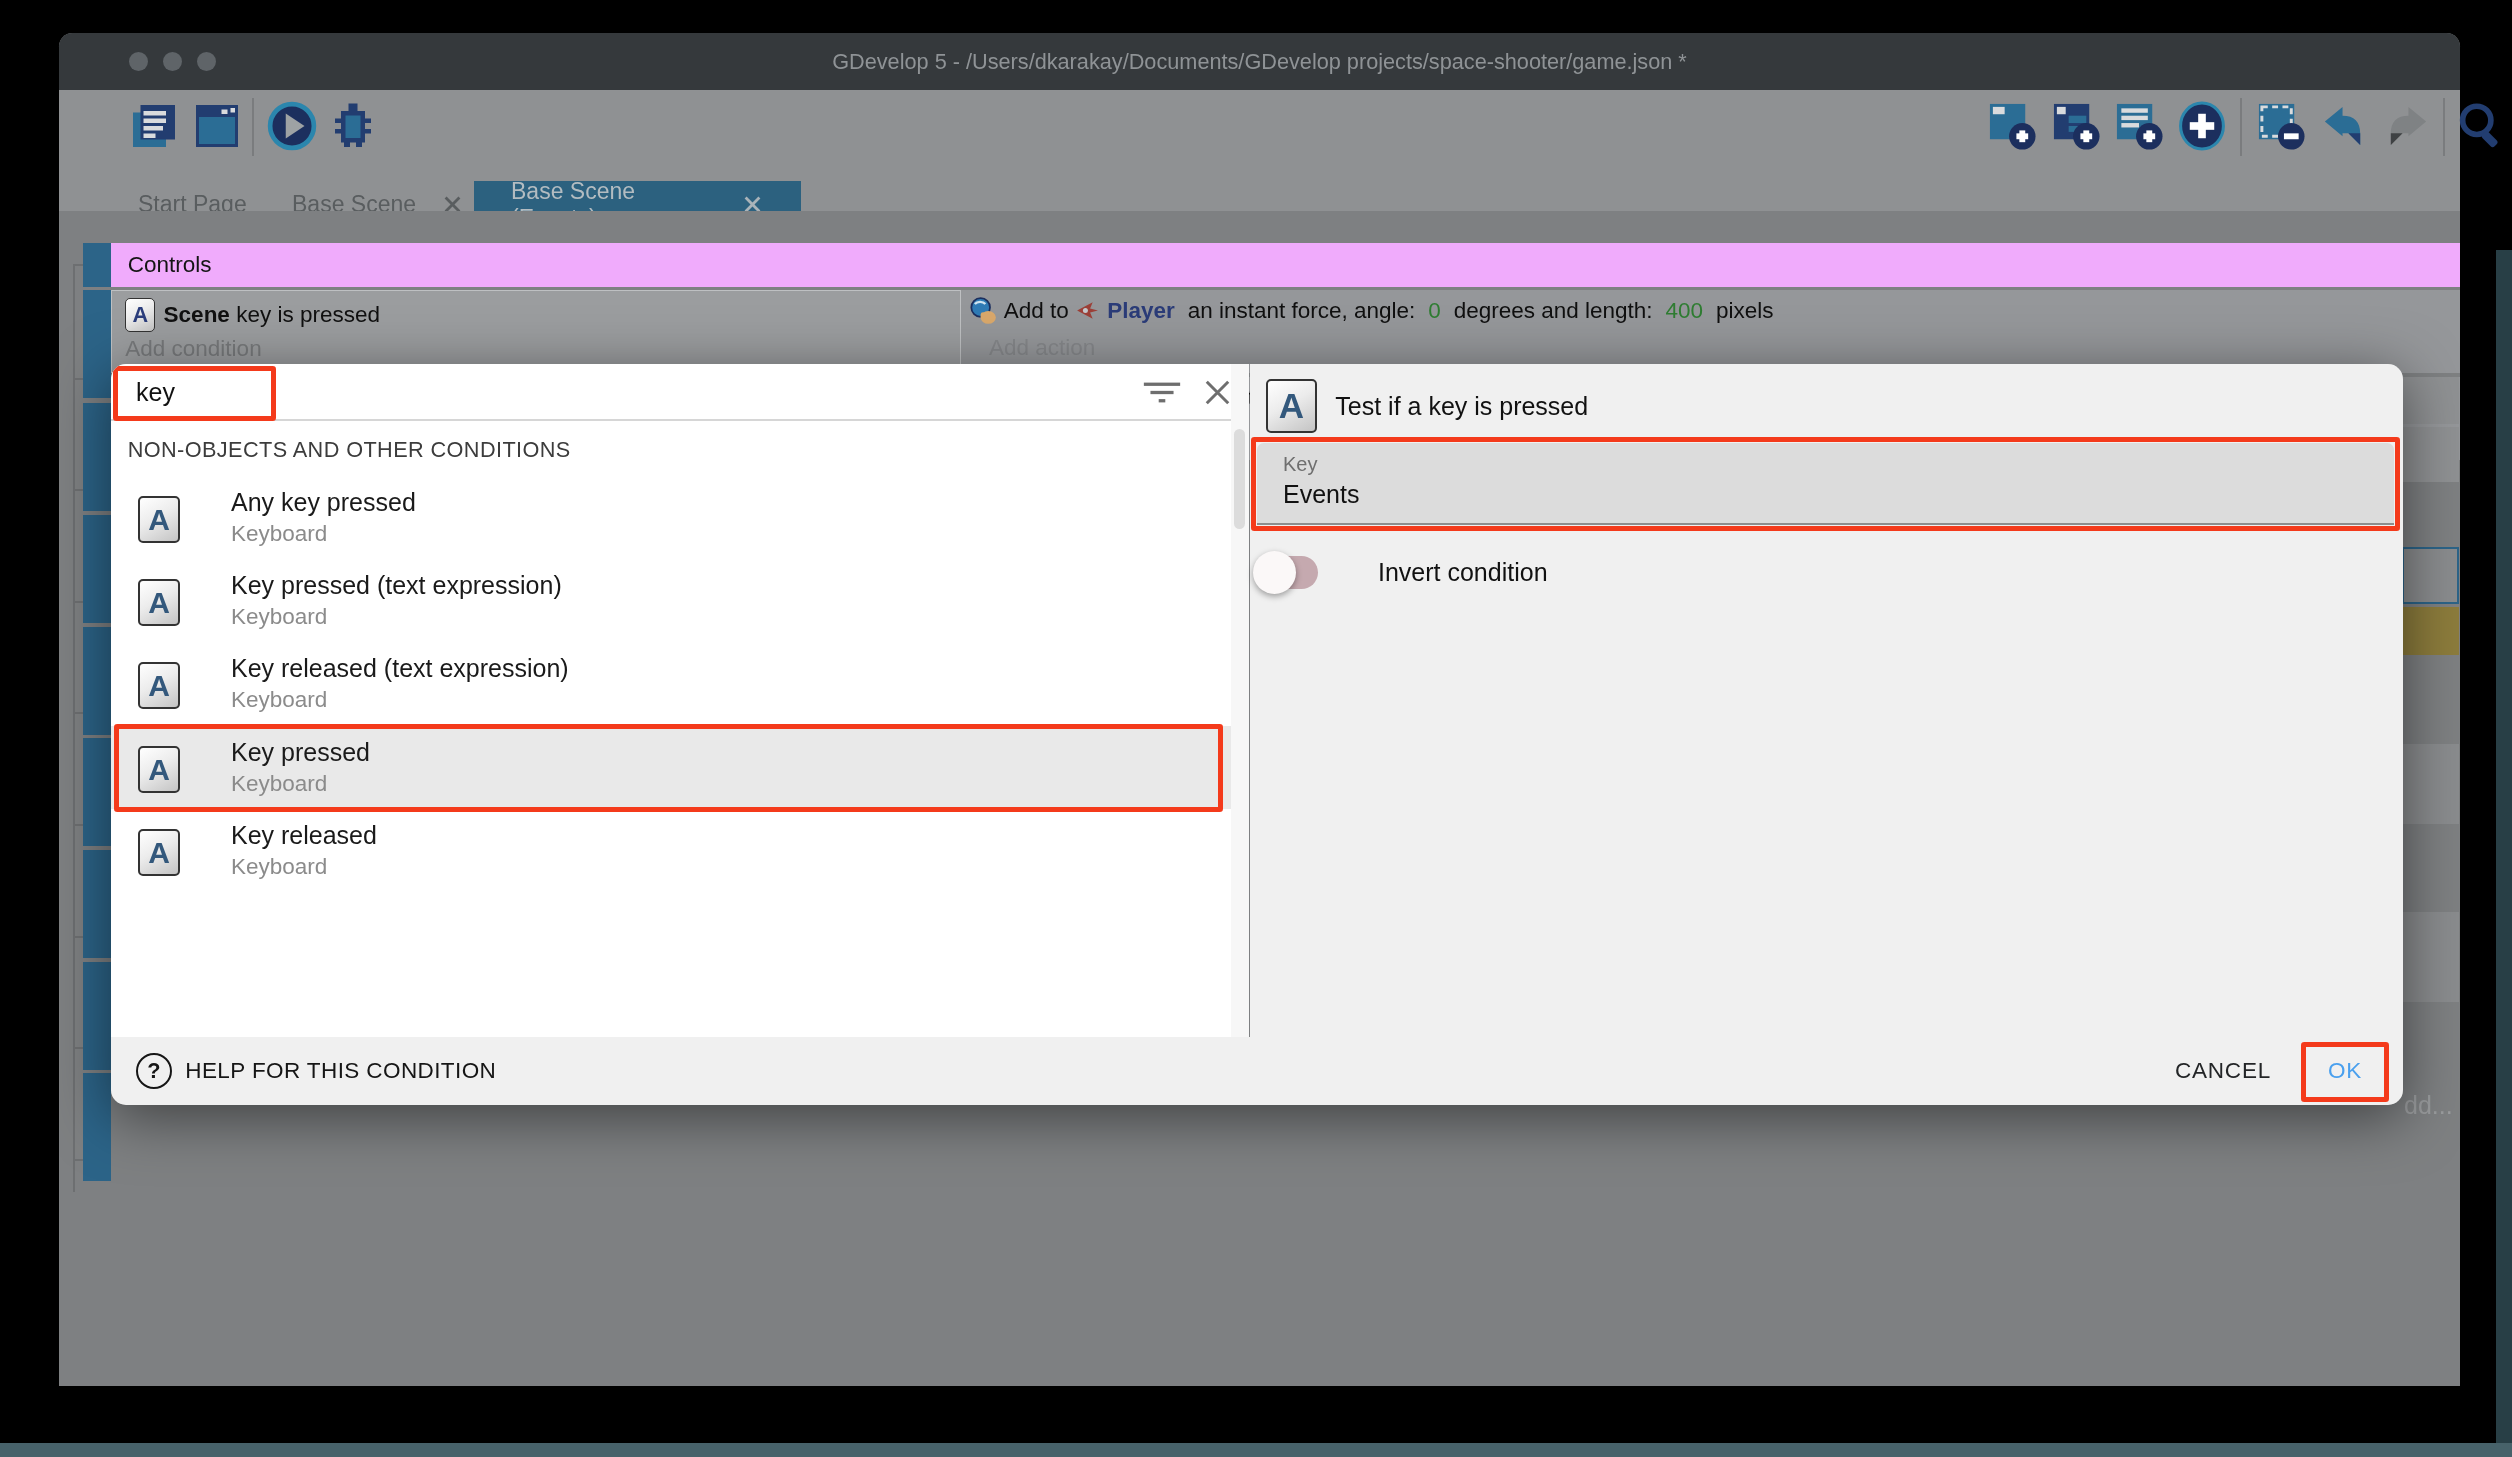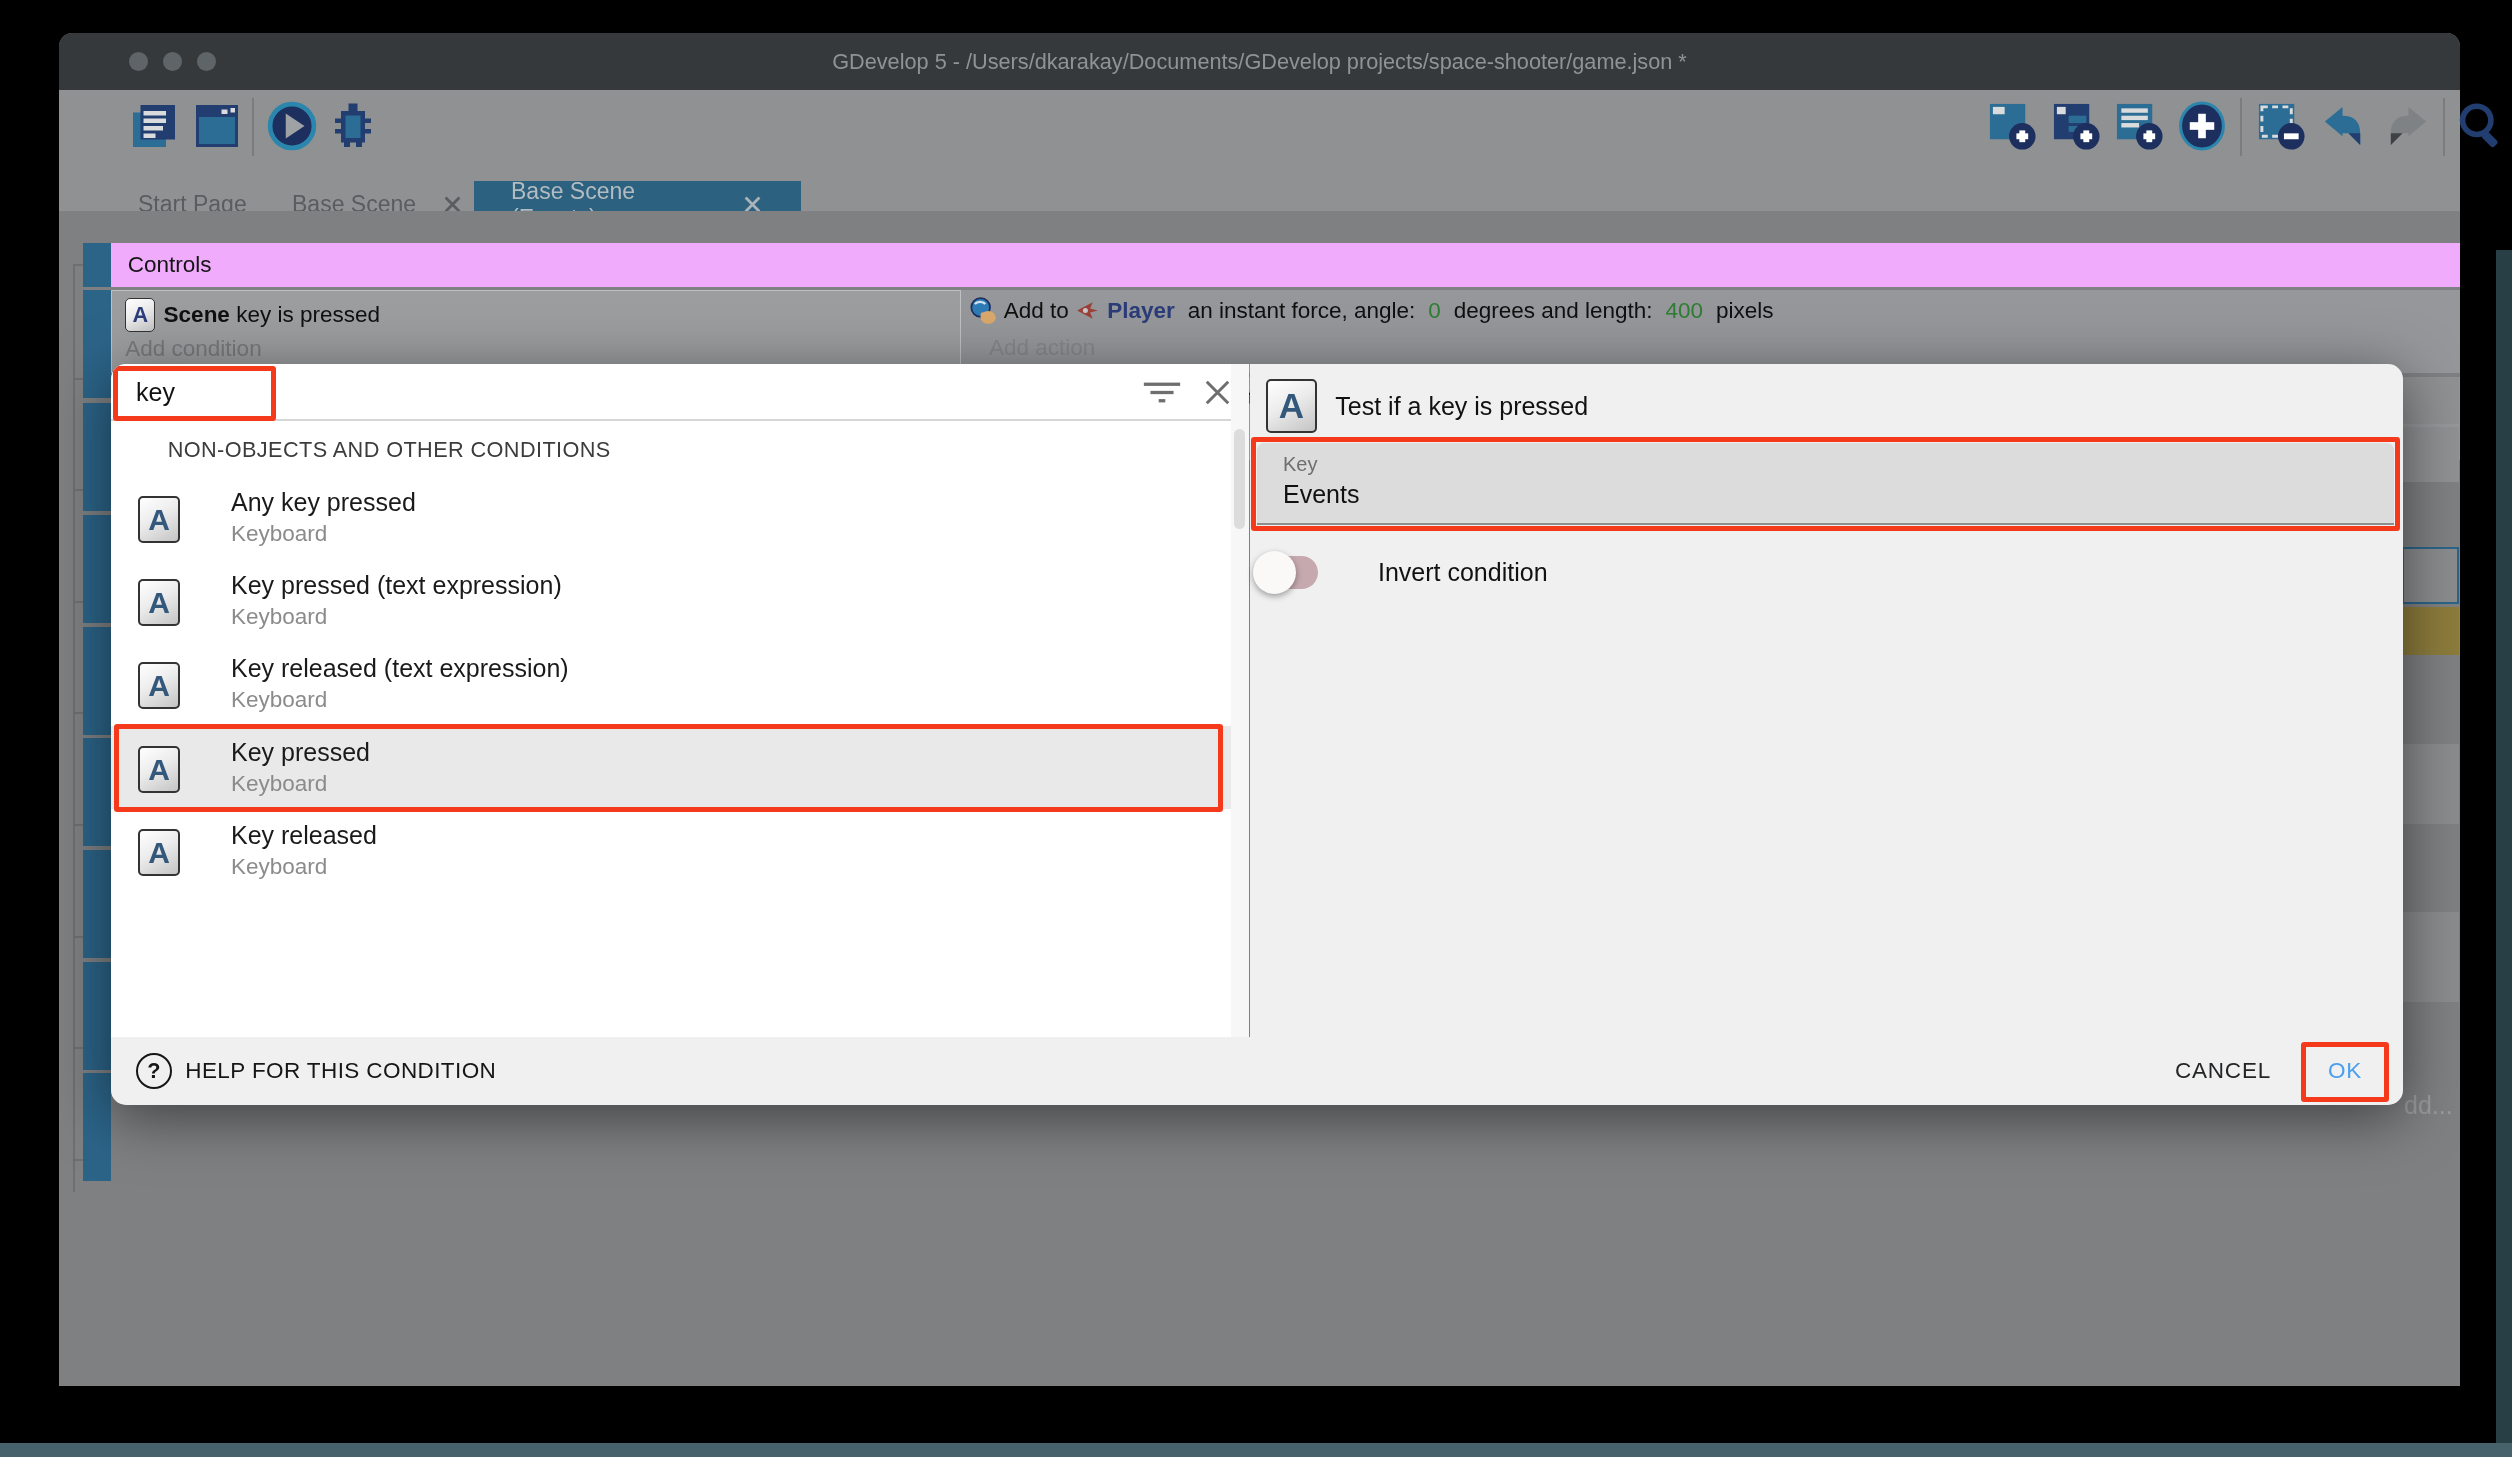--- a/index.html
+++ b/index.html
@@ -58,21 +58,21 @@
   #dlg-left{left:0;top:0;width:1120px;height:673px;background:#fff;}
   #dlg-scrollzone{left:1120px;top:0;width:18.3px;height:673px;background:#f7f7f7;}
   #dlg-thumb{left:1123px;top:65px;width:10.8px;height:100px;background:#dcdcdc;border-radius:5.8px;}
   #dlg-right{left:1139px;top:0;width:1153px;height:673px;background:#f0f0f0;}
   #dlg-footer{left:0;top:673px;width:2292px;height:68px;background:#f0f0f0;}
   #search-input{position:absolute;left:25px;top:8.3px;width:217px;height:40px;border:none;outline:none;
     font-family:"Liberation Sans",sans-serif;font-size:25px;color:#111;background:transparent;padding:0;}
   #search-underline{left:0;top:55px;width:1120px;height:1.7px;background:#d6d6d6;}
   #filter-icon{left:1031px;top:11.7px;width:40px;height:33px;}
   #dlg-close{left:1090px;top:11.7px;width:33px;height:33px;}
-  #list-header{left:16.7px;top:73px;font-size:21.7px;color:#3c3c3c;letter-spacing:0.4px;margin-left:40px;}
+  #list-header{left:16.7px;top:73px;font-size:21.7px;color:#3c3c3c;letter-spacing:0.4px;}
   .li{position:absolute;left:0;width:1120px;height:83px;}
   .li.sel{background:#e9e9e9;}
   .li .kbd{position:absolute;left:27px;top:20px;}
   .li-title{position:absolute;left:120px;top:11.7px;font-size:25px;color:#1a1a1a;}
   .li-sub{position:absolute;left:120px;top:45px;font-size:22.5px;color:#8b8b8b;}
   #det-head{left:1155px;top:15px;display:flex;align-items:center;gap:18.3px;}
   #det-title{font-size:25px;color:#111;}
   #key-field{left:1146px;top:79px;width:1137px;height:82px;background:#dcdcdc;border-radius:6.7px 6.7px 0 0;
     border-bottom:2.5px solid #8d8d8d;box-sizing:border-box;}
   #key-label{position:absolute;left:26px;top:10px;font-size:20px;color:#6f6f6f;}

